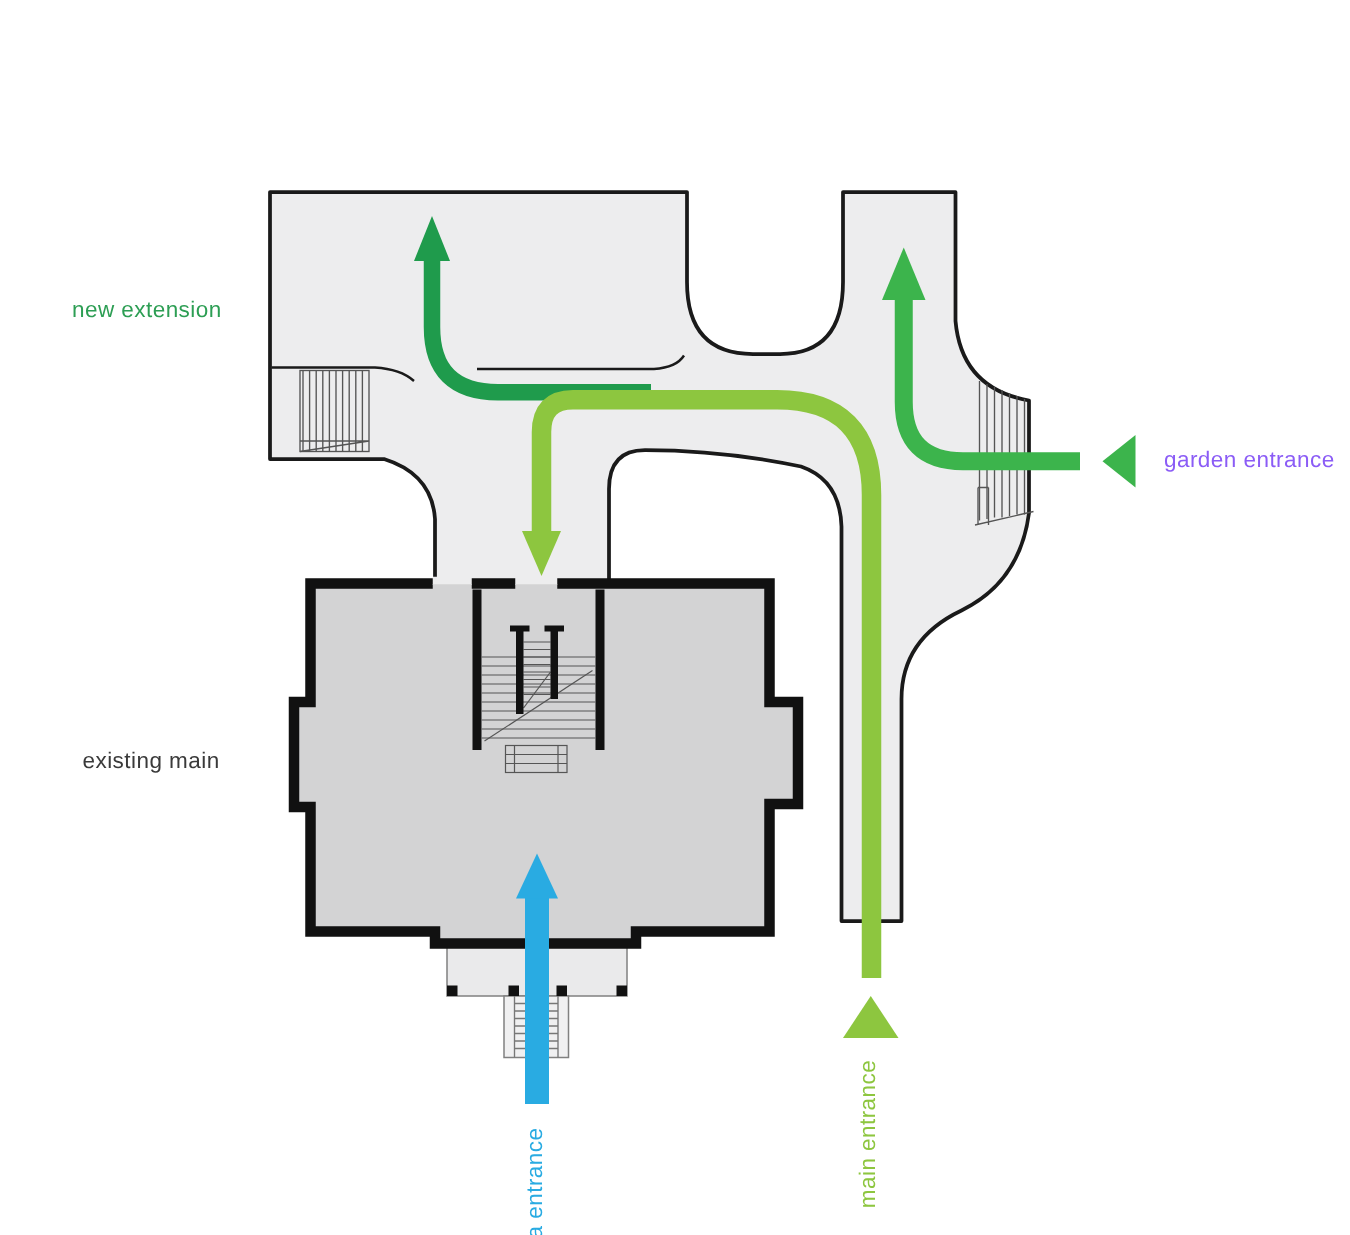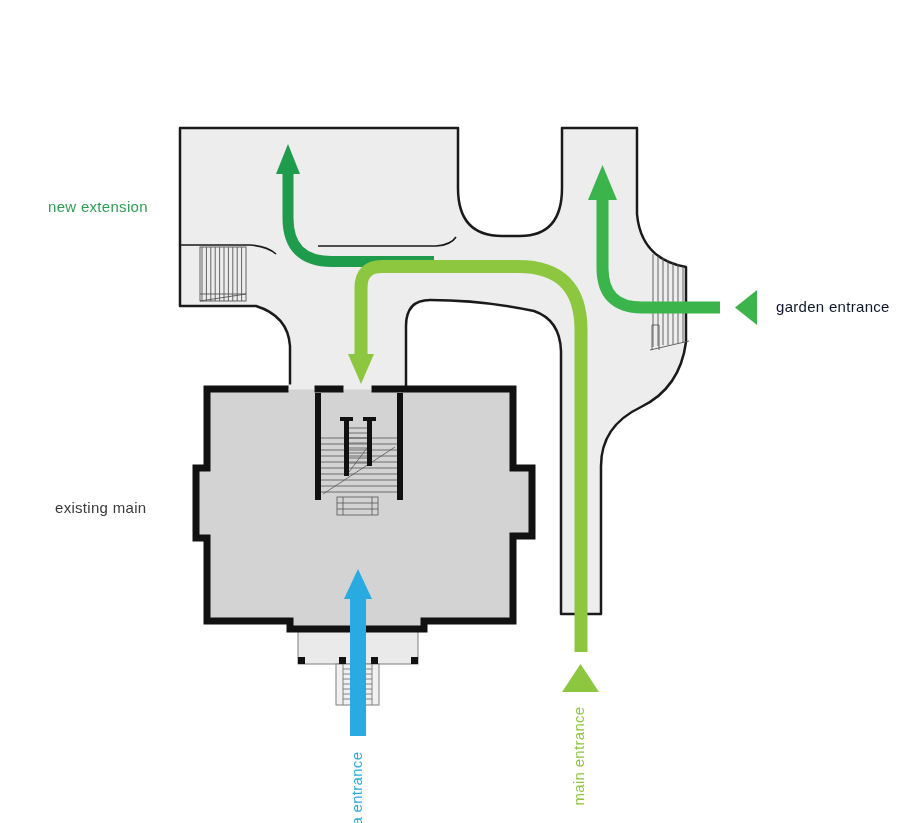--- a/index.html
+++ b/index.html
@@ -7,21 +7,21 @@
     position:relative;width:900px;height:823px;background:#ffffff;overflow:hidden;
     font-family:Liberation Sans, sans-serif;
     margin-top:48px;
   }
   #plan-svg{position:absolute;left:0;top:0;}
   .lbl{
     position:absolute;font-size:15px;letter-spacing:.3px;line-height:18px;white-space:nowrap;
   }
   .lbl-new-extension{left:48px;top:150px;color:#2d9e54;}
   .lbl-existing-villa{left:55px;top:451px;color:#3a3a3a;}
-  .lbl-garden-entrance{left:776px;top:250px;color:#0f172a;}
+  .lbl-garden-entrance{left:776px;top:250px;color:#8b5cf6;}
   .lbl-vert{width:120px;text-align:center;transform:rotate(-90deg);}
   .lbl-main-entrance{left:519px;top:699px;color:#8dc63f;}
   .lbl-villa-entrance{left:297px;top:741px;color:#29abe2;}
 </style>
 </head>
 <body>
 
 <div id="stage">
 
   <svg id="plan-svg" width="900" height="823" viewBox="0 0 900 823">

